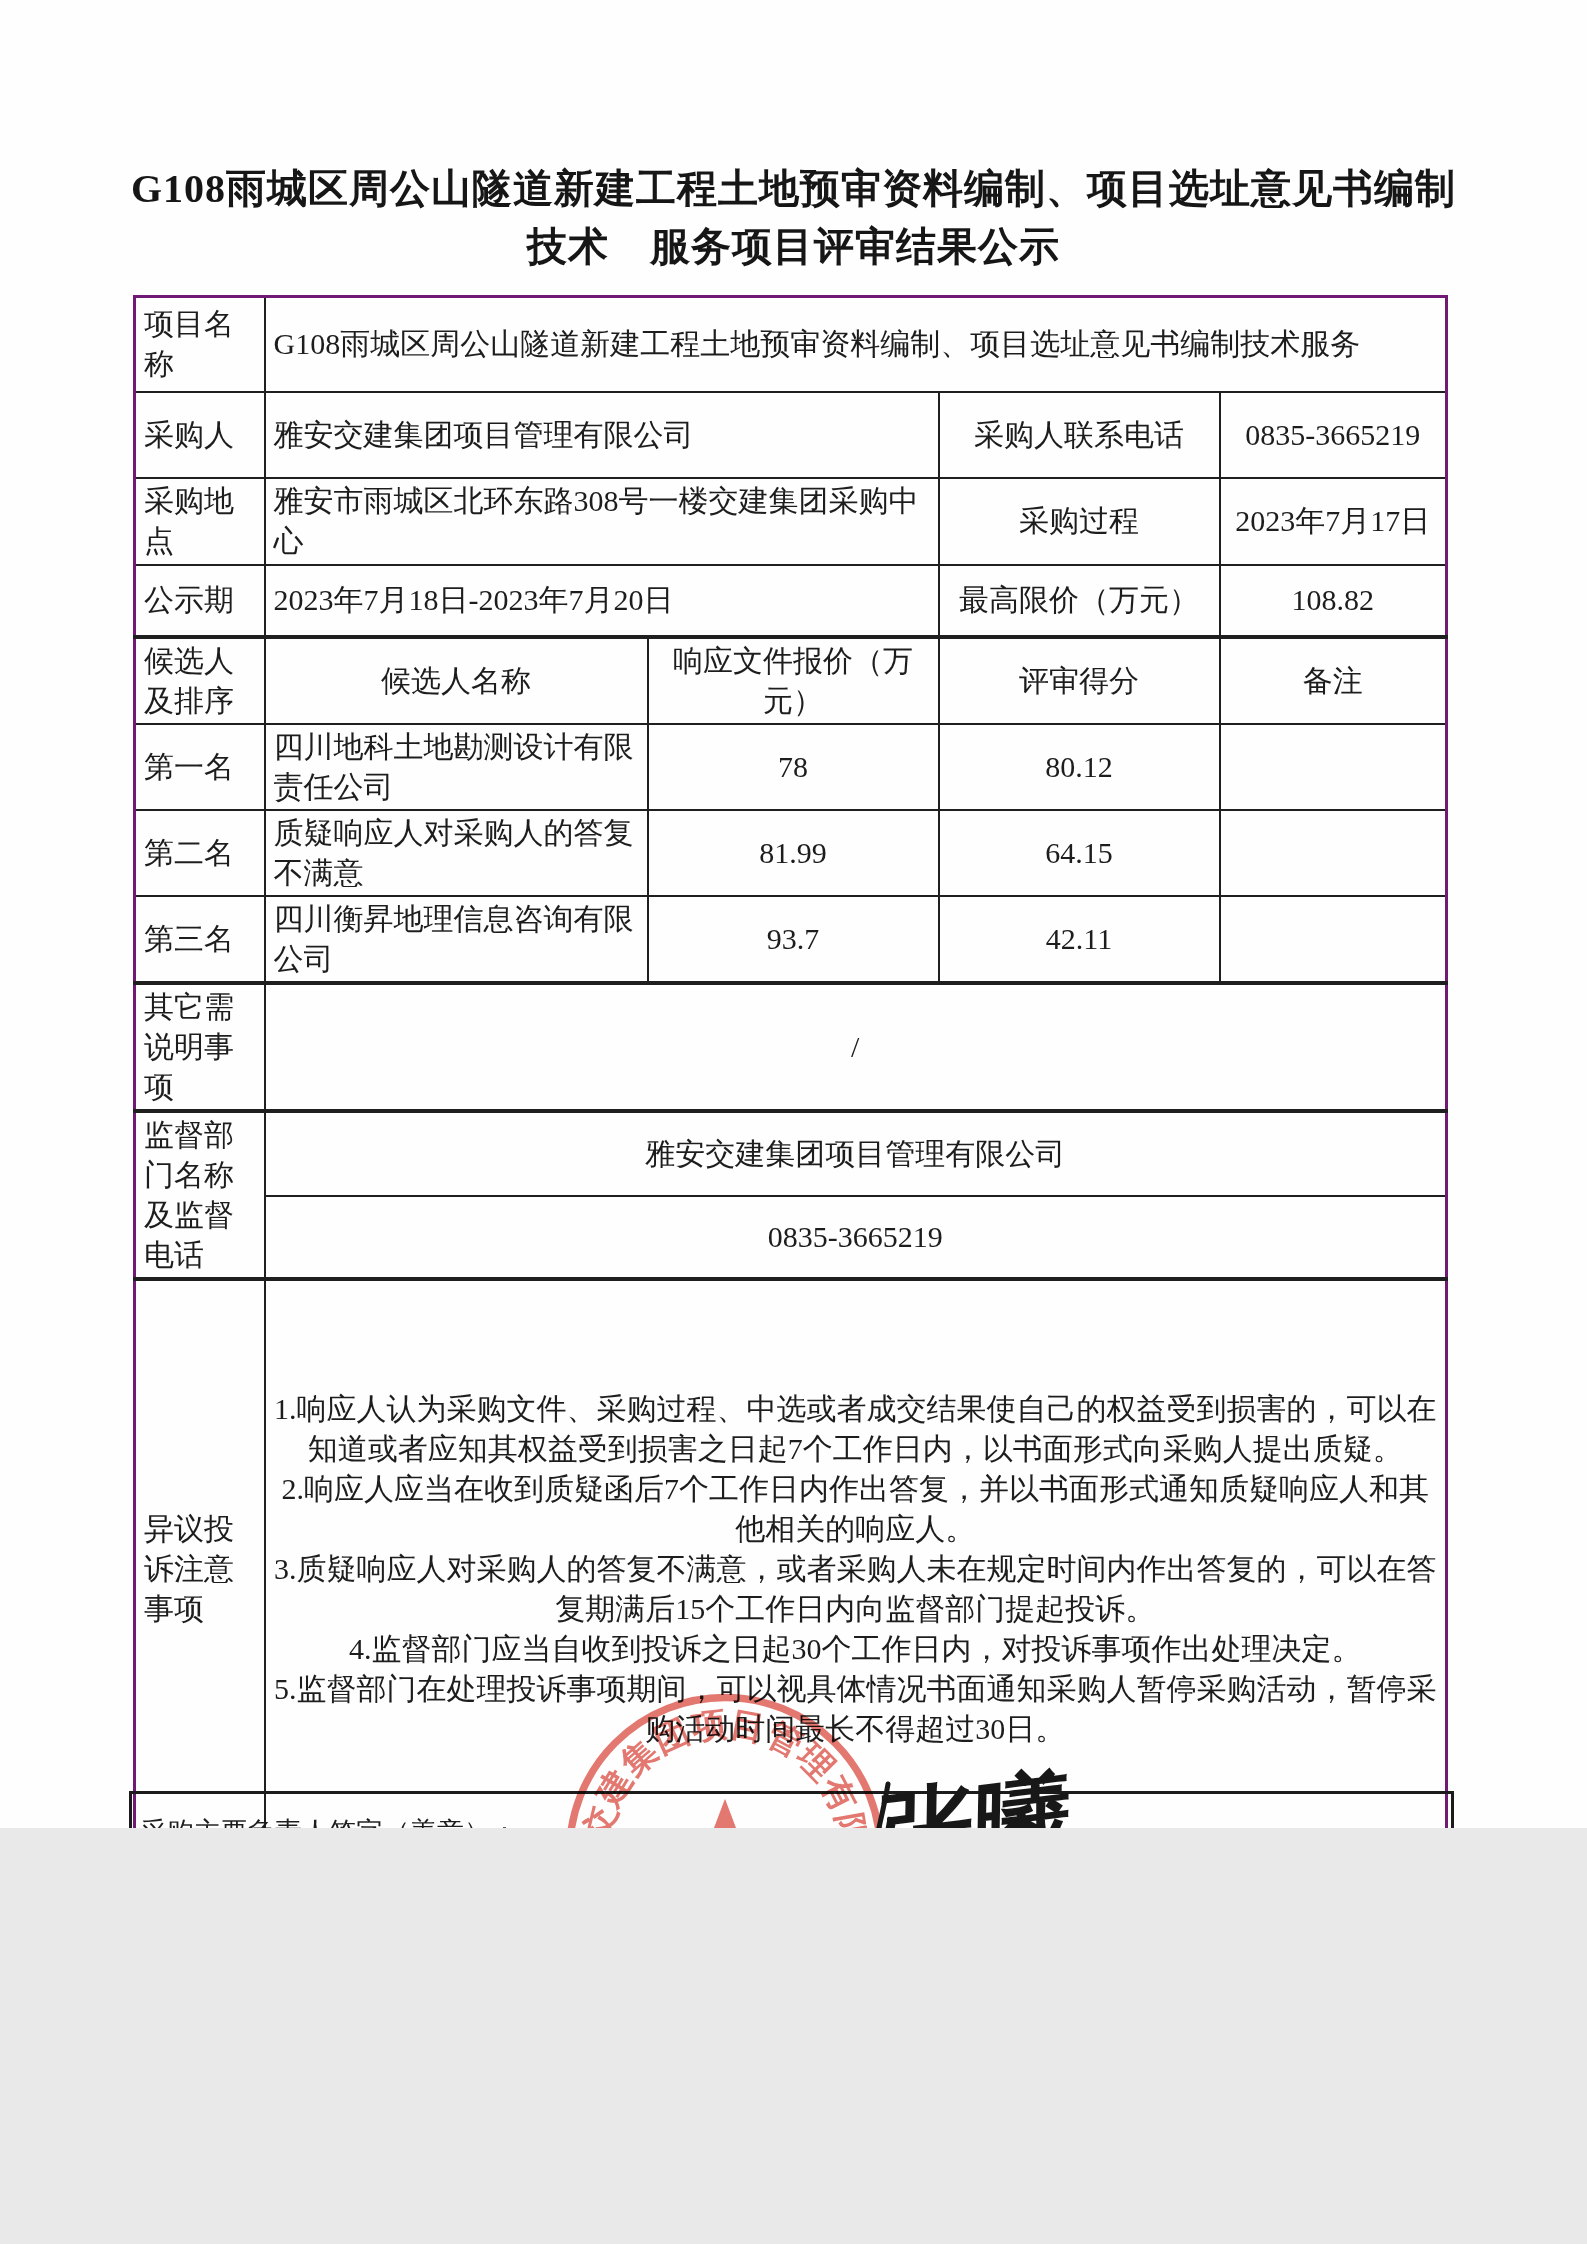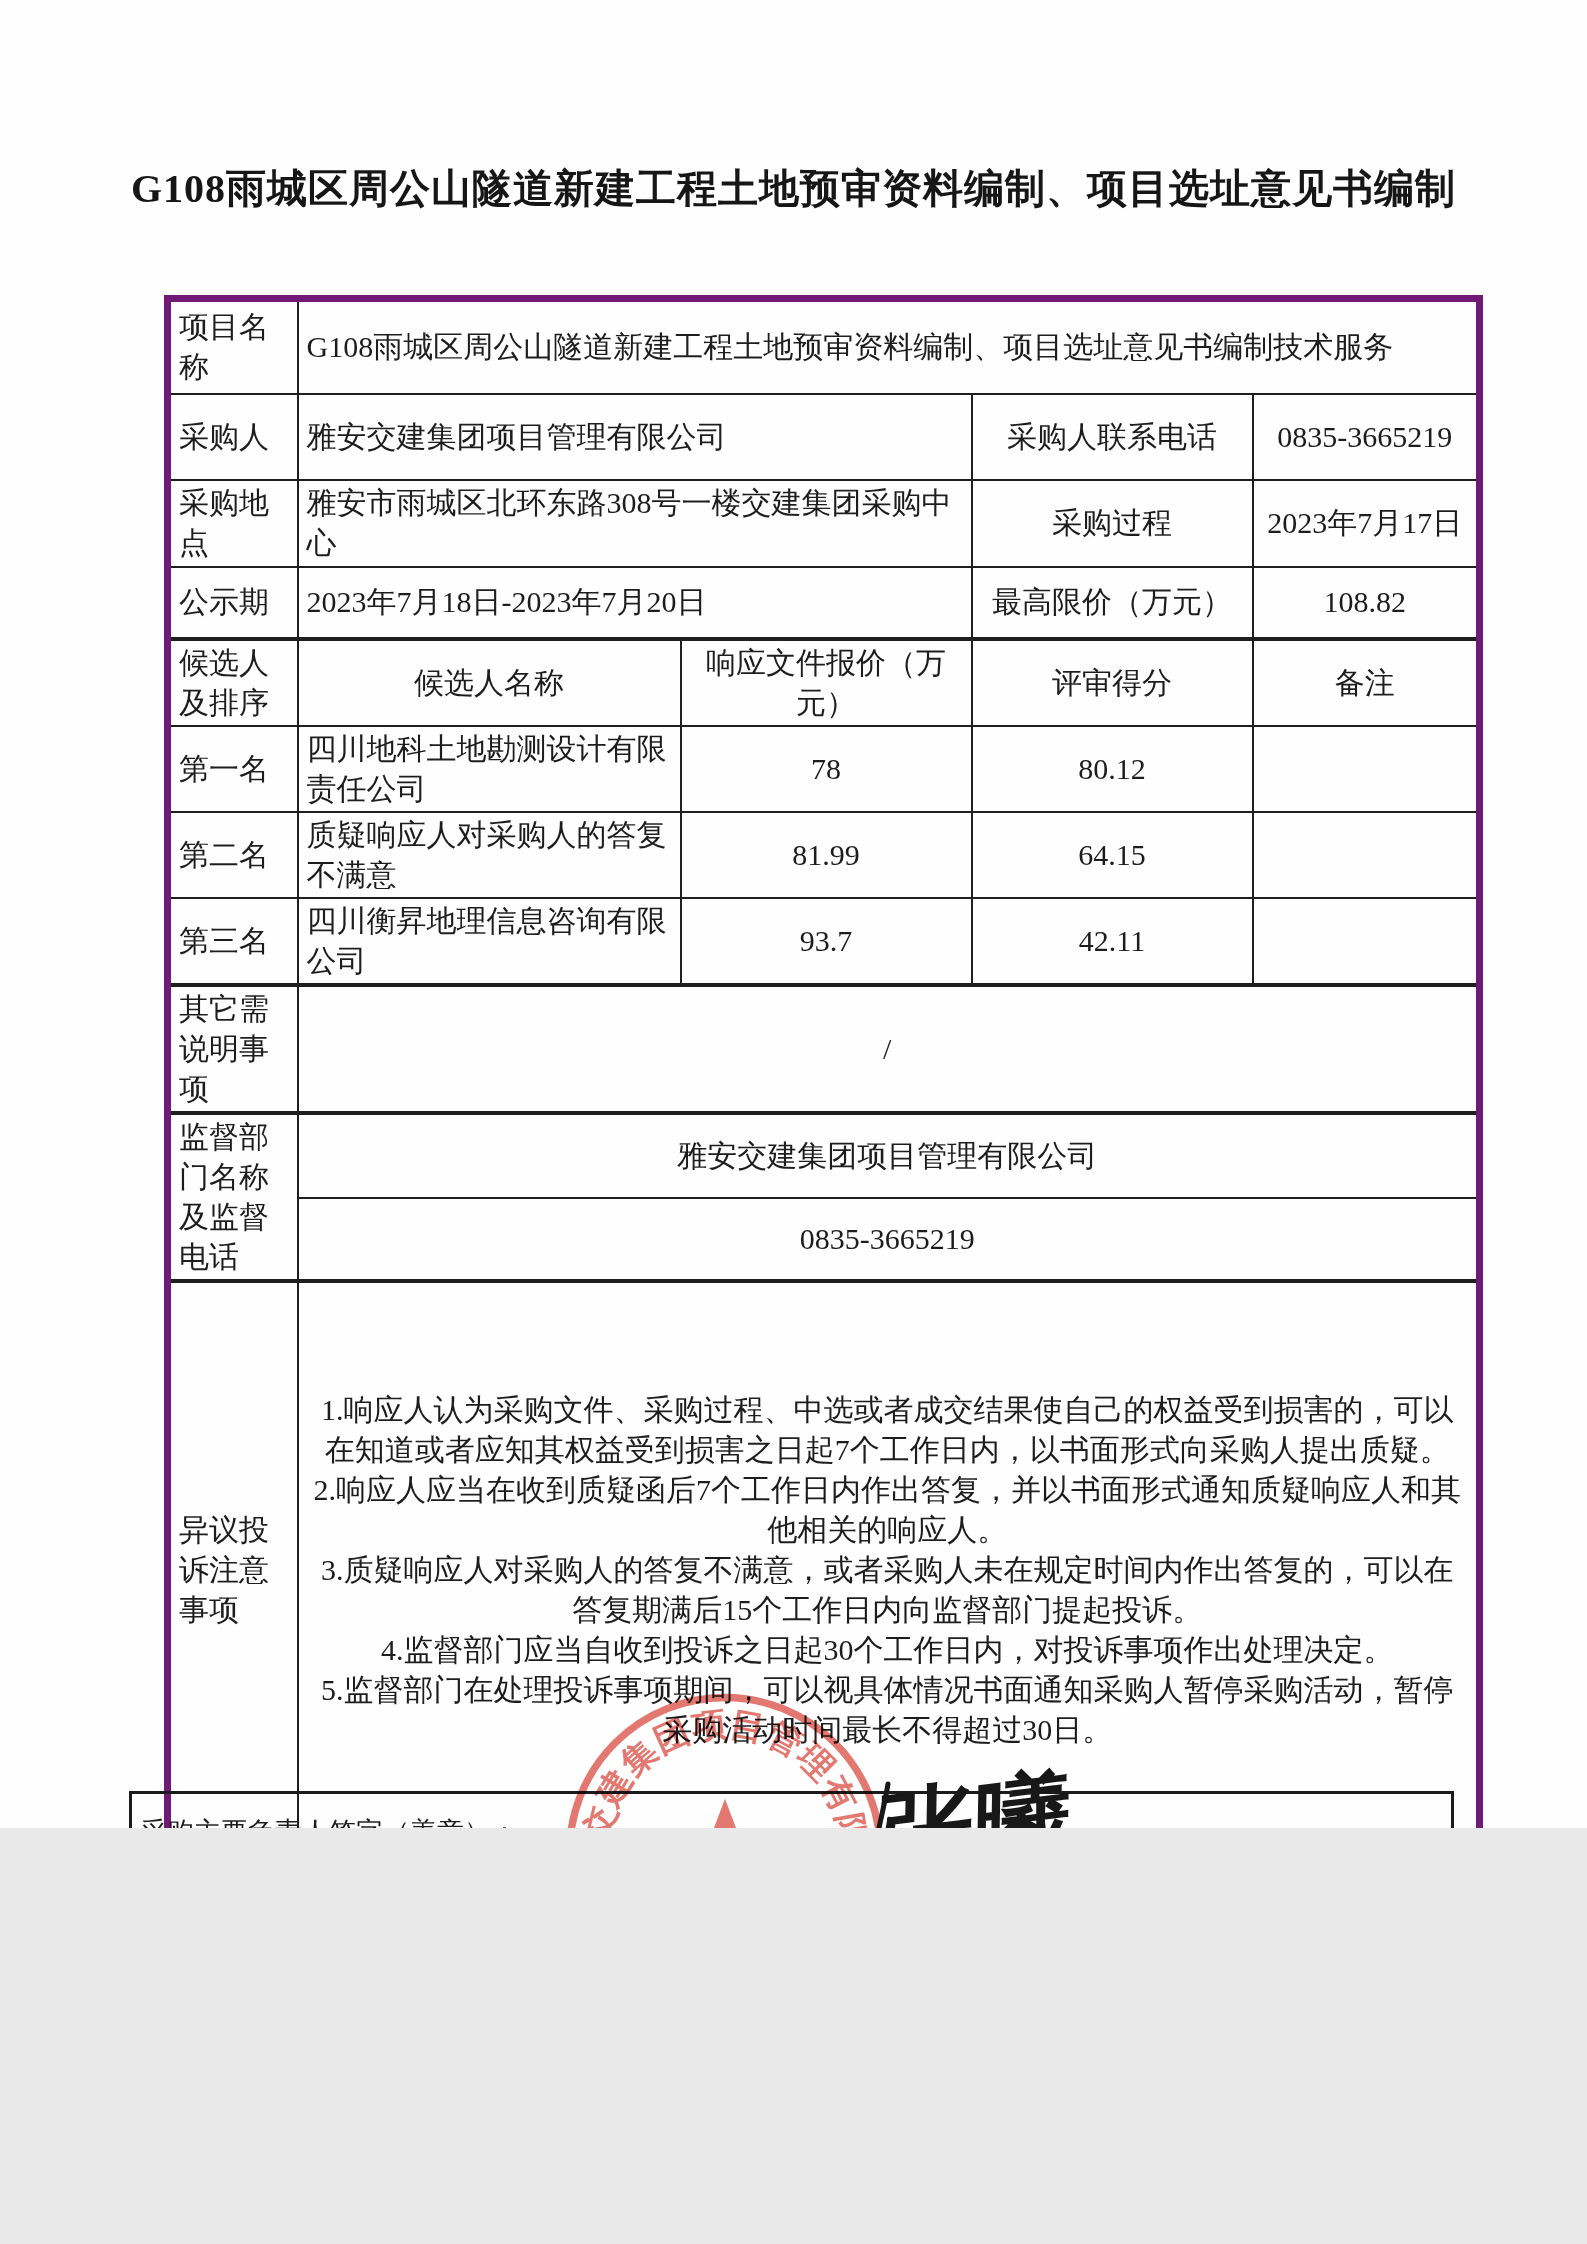--- a/index.html
+++ b/index.html
@@ -12,22 +12,21 @@
   
   .doc-title{
     position:absolute;left:0;top:160px;width:1587px;text-align:center;
     font-weight:bold;color:#161616;
     font-size:40px;line-height:58px;letter-spacing:1px;
   }
   
   table.main{
     position:absolute;left:133px;top:295px;width:1312px;
     border-collapse:collapse;table-layout:fixed;
-    border:7px solid #701a75;
-    margin-left:31px;
+    border:3px solid #701a75;
   }
   table.main td{
     border:2px solid #1f1f1f;
     font-size:30px;line-height:40px;color:#1d1d1d;
     padding:2px 8px;vertical-align:middle;
     overflow:hidden;
   }
   tr.thick td{border-top-width:4px;}
   td.lbl{padding:2px 5px;text-align:left;line-height:39px;}
   td.left{text-align:left;padding:2px 12px;}
@@ -67,20 +66,21 @@
     background:#d8d8d8;opacity:.6;filter:blur(1px);
   }
 </style>
 </head>
 <body>
 
 <div class="page">
 
   <div class="doc-title">
     <div>G108雨城区周公山隧道新建工程土地预审资料编制、项目选址意见书编制</div>
+    <div>技术　服务项目评审结果公示</div>
   </div>
 
   <table class="main">
     <colgroup>
       <col style="width:130px">
         <col style="width:383px">
         <col style="width:291px">
       <col style="width:281px">
         <col style="width:227px">
     </colgroup>

